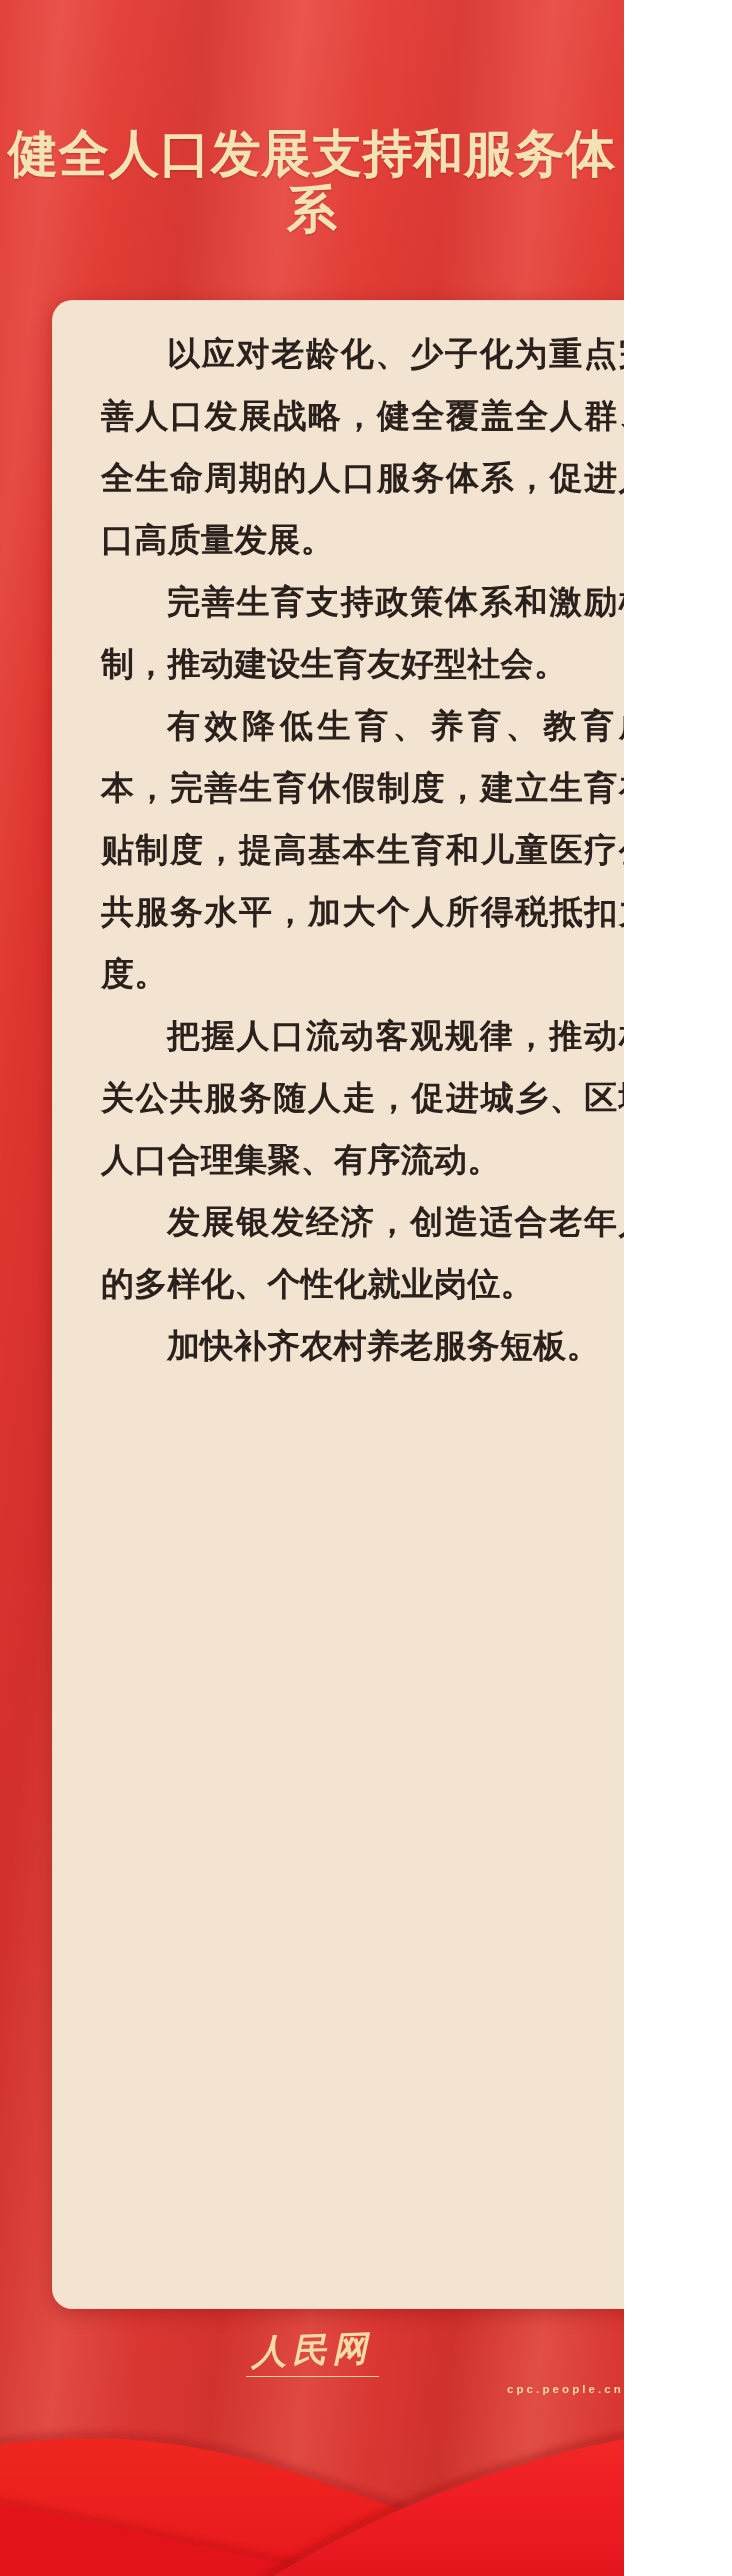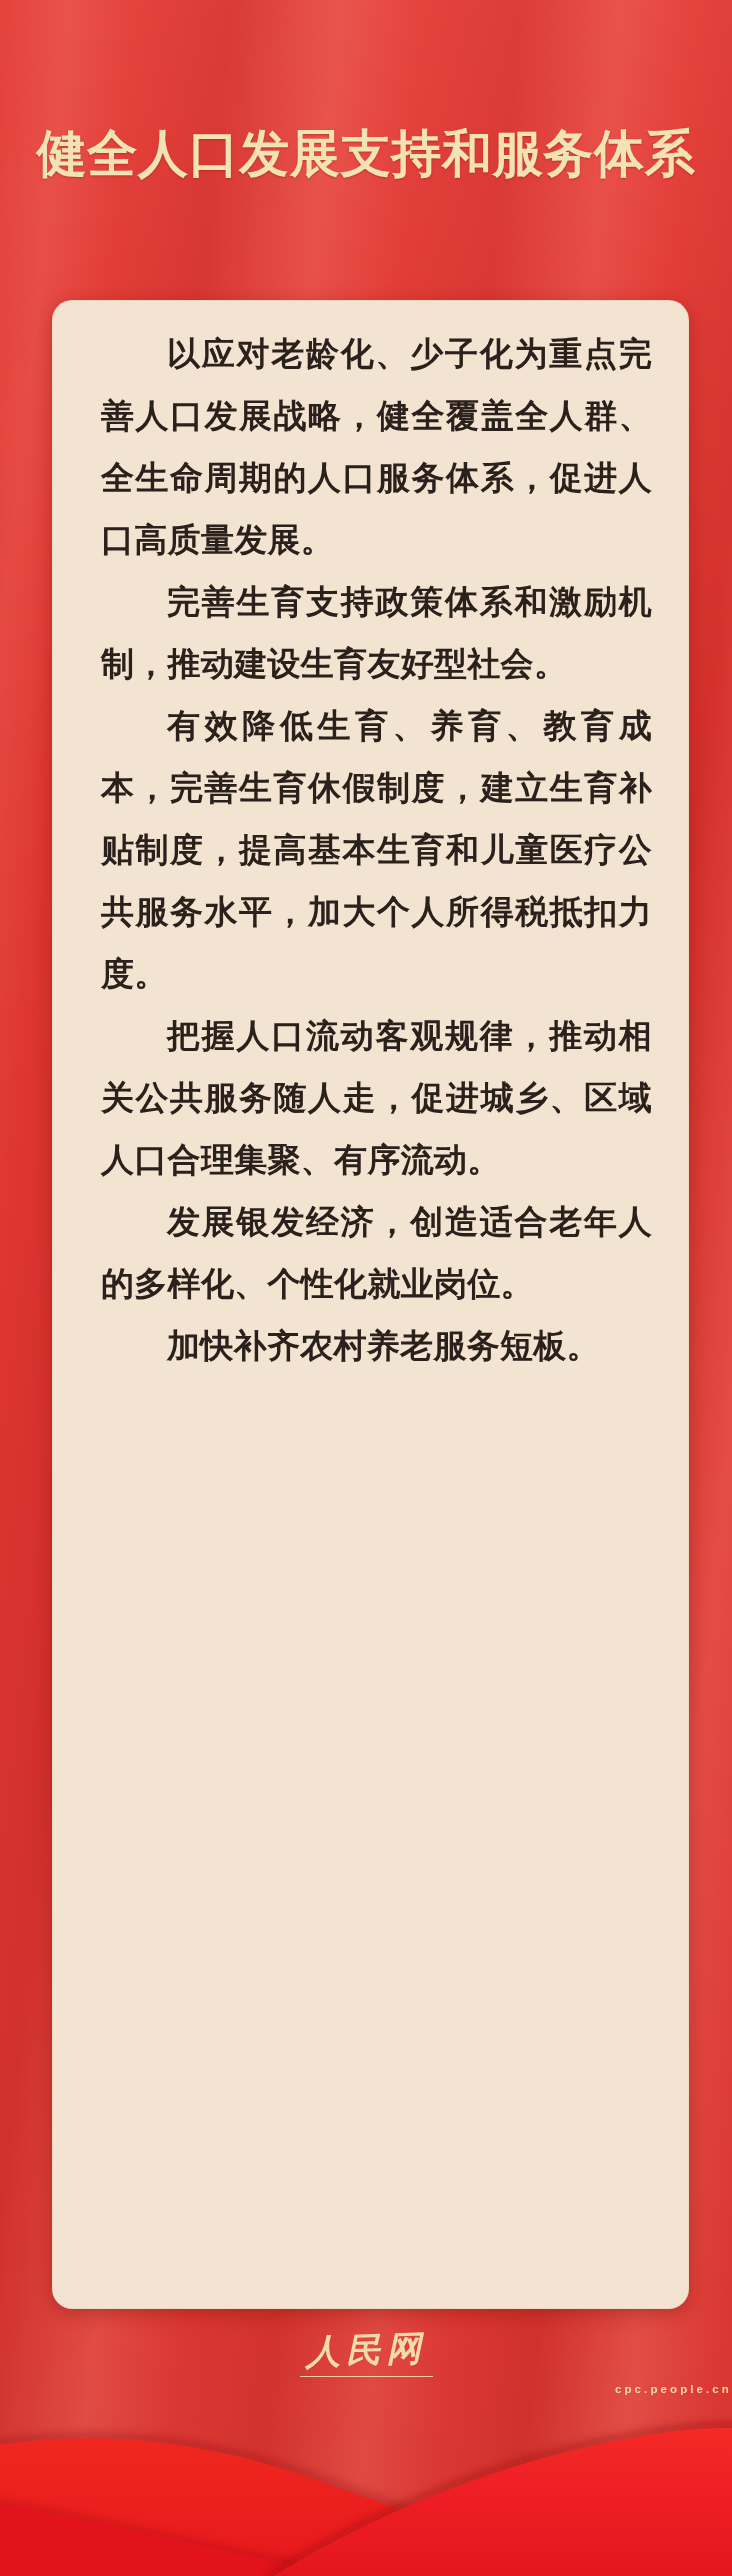--- a/index.html
+++ b/index.html
@@ -1,21 +1,21 @@
 <!DOCTYPE html>
 <html lang="zh" style="font-size:11px"><head>
 <meta charset="utf-8">
 <style>
   html,body{margin:0;padding:0;}
   body{
     width:732px;height:2576px;overflow:hidden;
     font-family:"Liberation Serif", serif;
   }
   .poster{
-    position:relative;width:732px;height:2576px;overflow:hidden;
+    position:relative;width:624px;height:2576px;overflow:hidden;
     background:
       linear-gradient(96deg,
         rgba(255,170,150,0) 0%, rgba(255,170,150,.16) 7%, rgba(255,170,150,0) 14%,
         rgba(120,0,0,.10) 23%, rgba(255,170,150,.18) 34%, rgba(255,170,150,0) 43%,
         rgba(120,0,0,.08) 52%, rgba(255,170,150,.16) 62%, rgba(255,170,150,0) 70%,
         rgba(120,0,0,.10) 78%, rgba(255,170,150,.20) 88%, rgba(255,170,150,0) 97%),
       linear-gradient(180deg,#e4423c 0%,#df3530 28%,#dd3531 62%,#d93732 100%);
   }
   .title{
     position:absolute;top:126px;left:0;width:100%;

